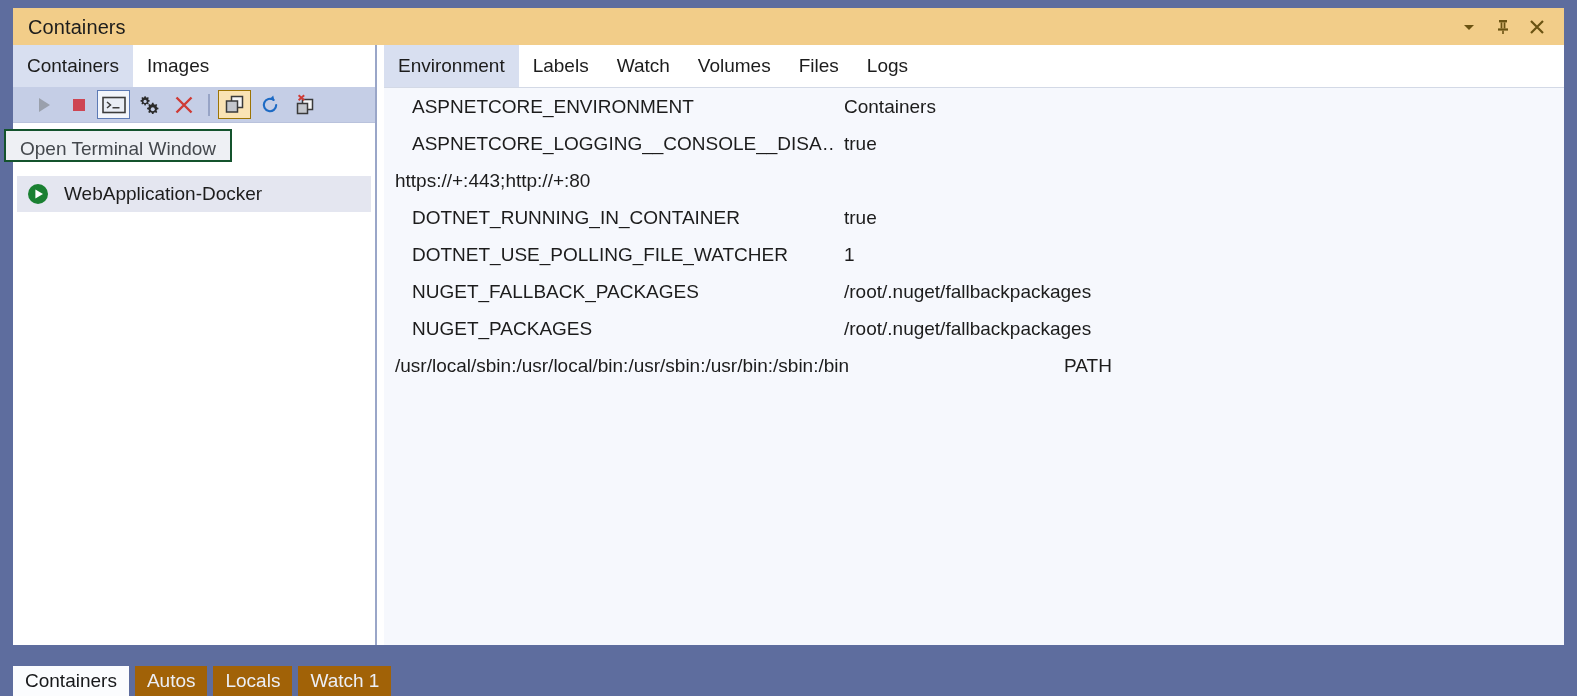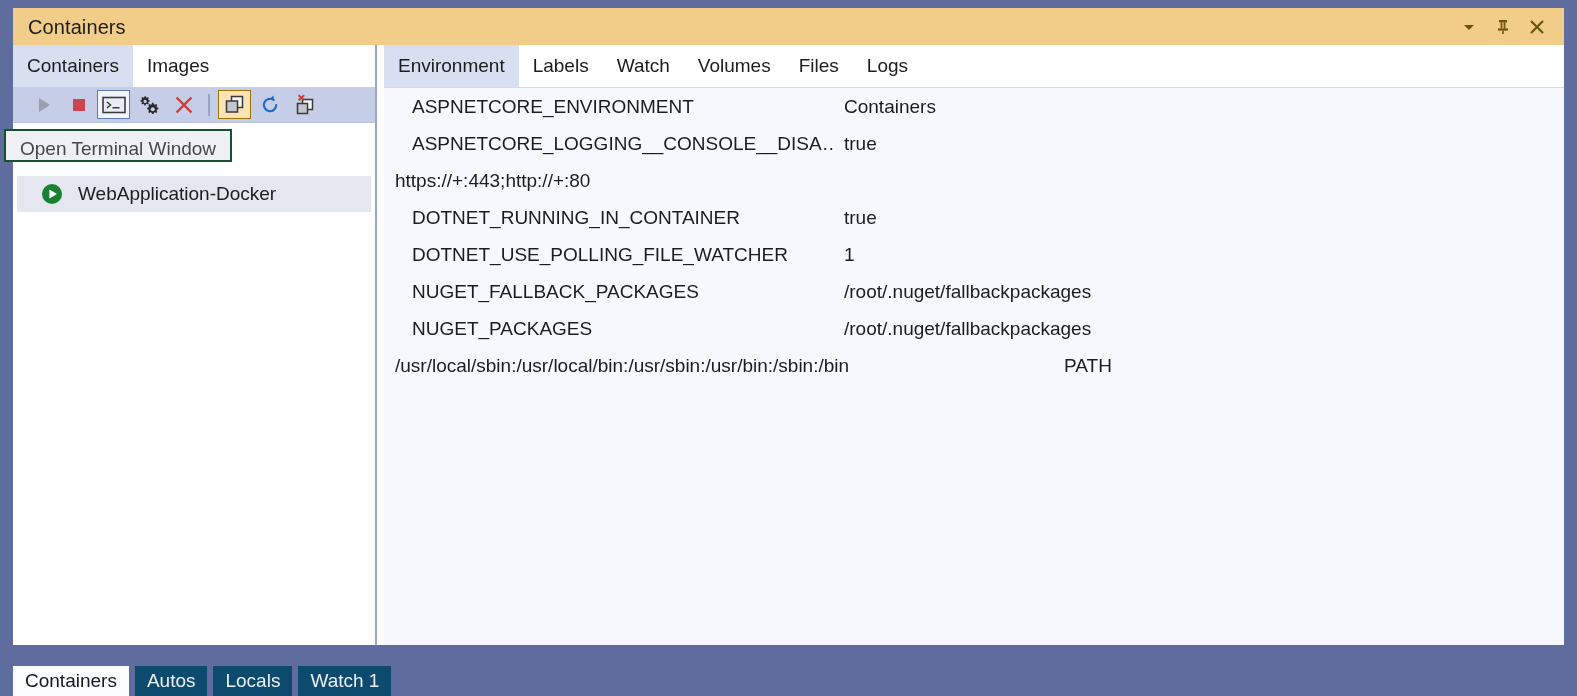--- a/index.html
+++ b/index.html
@@ -123,21 +123,21 @@
     white-space: nowrap;
     z-index: 20;
   }
   .list-item {
     position: absolute;
     left: 4px; top: 53px;
     width: 354px; height: 36px;
     background: #e4e6f0;
     display: flex;
     align-items: center;
-    padding-left: 24px;
+    padding-left: 10px;
     gap: 15px;
   }
   .list-item-label {
     font-size: 19px;
     color: #1c1c1c;
   }
   .run-badge { width: 22px; height: 22px; display: block; }
 
   .pane-divider {
     position: absolute;
@@ -214,21 +214,21 @@
     display: flex;
     align-items: flex-end;
     padding-left: 13px;
   }
   .bottom-tab {
     height: 30px;
     display: flex; align-items: center;
     padding: 0 12px;
     font-size: 19px;
     color: #eceff6;
-    background: #0c4a6e;
+    background: #a16207;
     margin-right: 6px;
   }
   .bottom-tab.active {
     background: #fbfcfe;
     color: #17181a;
   }
 </style>
 </head>
 <body>
 

